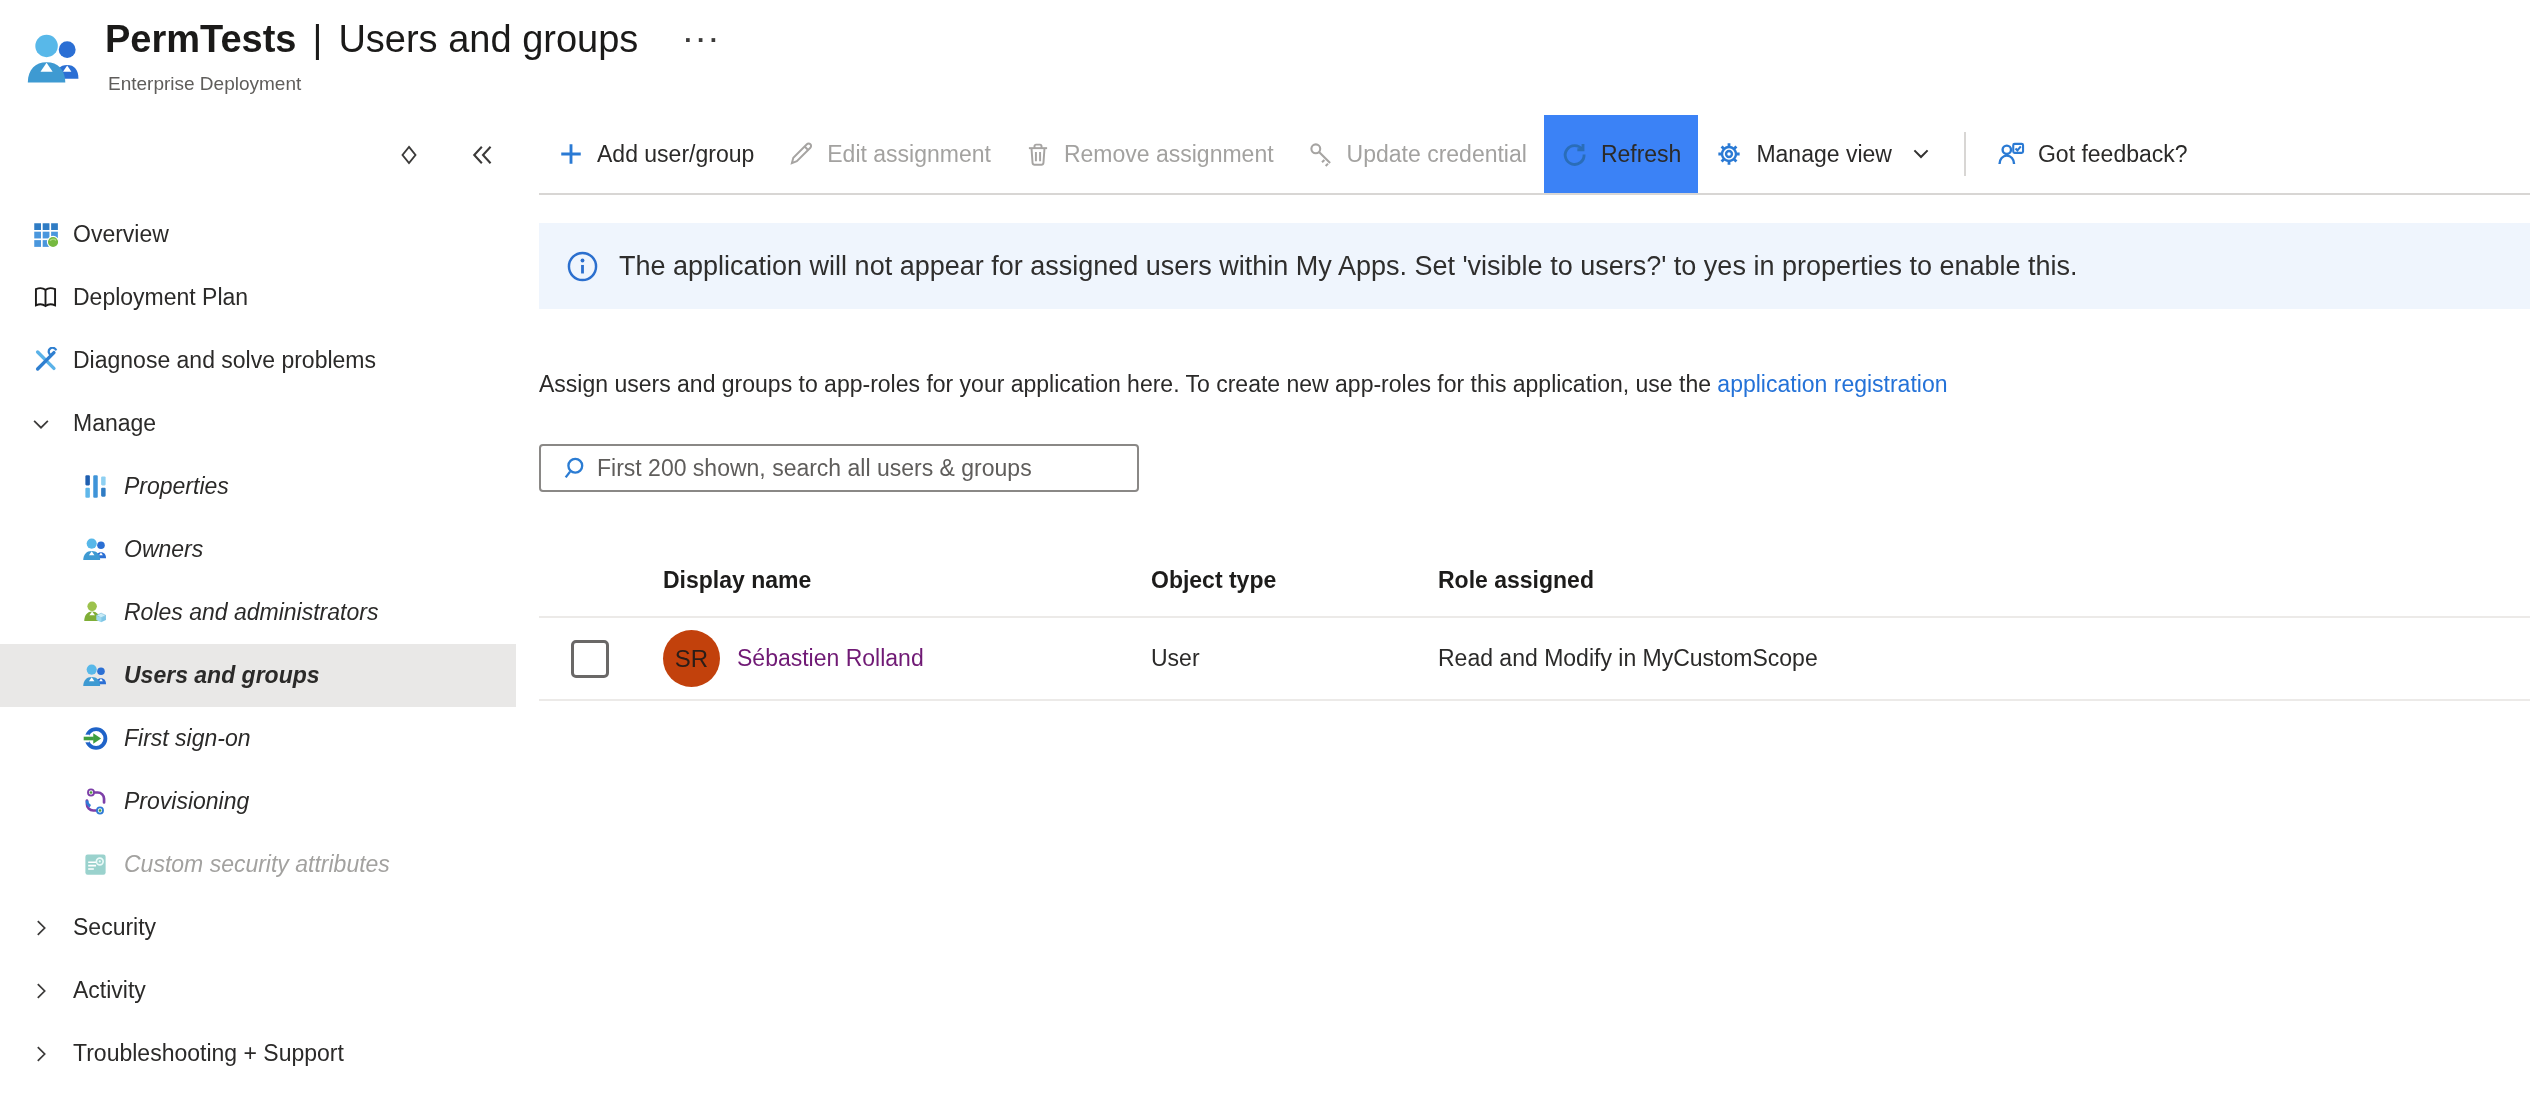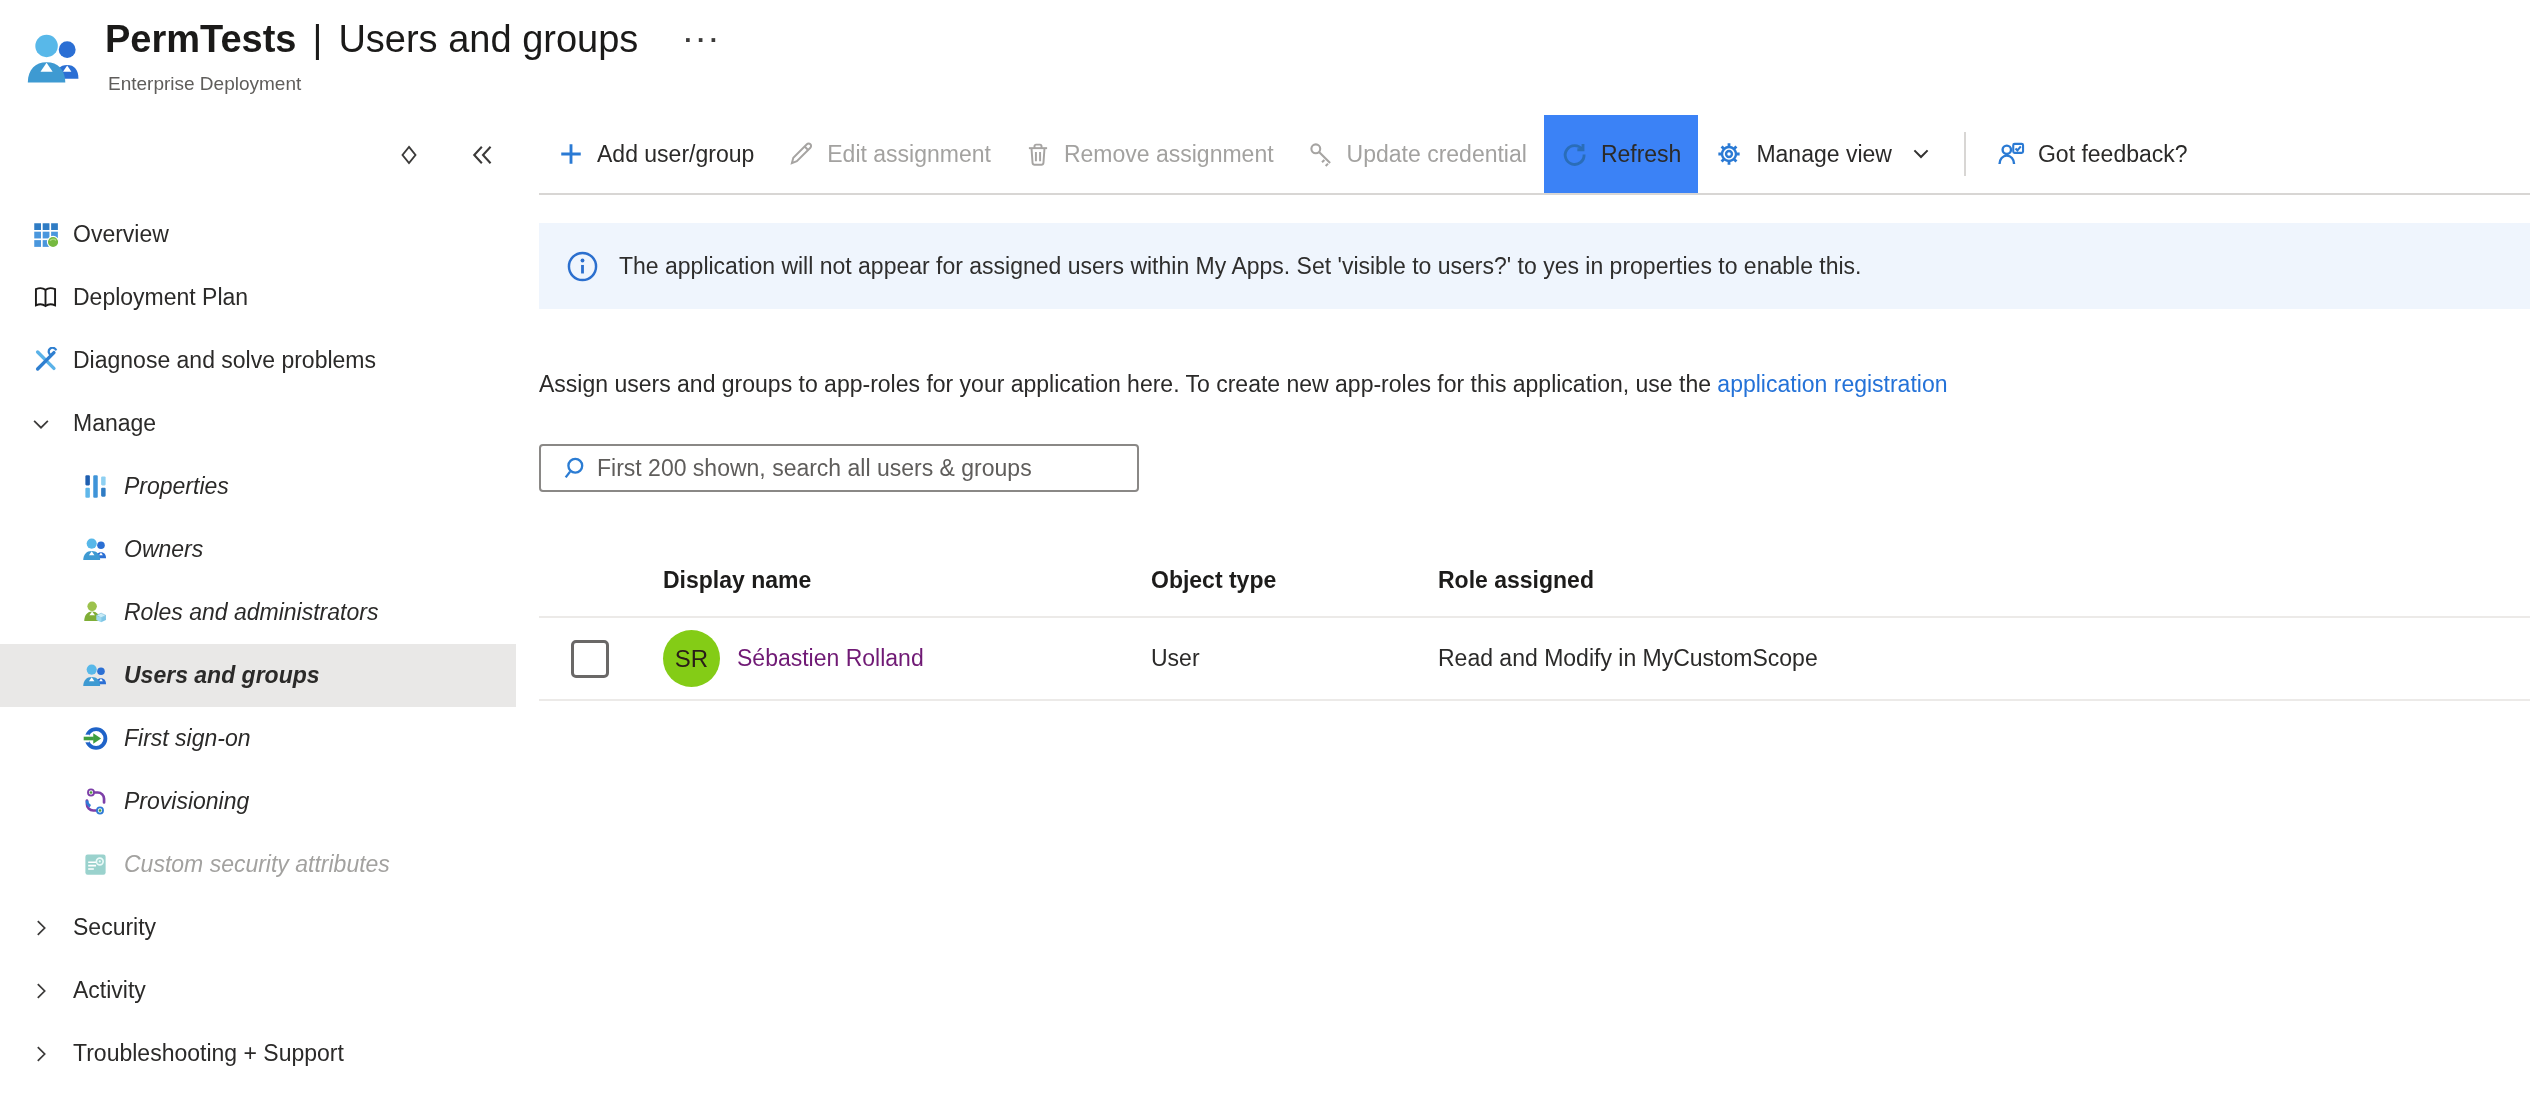--- a/index.html
+++ b/index.html
@@ -39,40 +39,40 @@
 
   .toolbar { height:80px; display:flex; align-items:center; border-bottom:2px solid #d8d6d4; padding-left:2px; }
   .tb-btn { display:flex; align-items:center; gap:13px; font-size:23px; color:#2b2a29; background:none; border:none; cursor:pointer; padding:0 17px; height:78px; font-family:inherit; white-space:nowrap; }
   .tb-btn.disabled { color:#a3a2a0; cursor:default; }
   .tb-btn.highlighted { background:#3b82f6; }
   .tb-divider { width:2px; height:44px; background:#d8d6d4; margin:0 14px; }
   .tb-chevron { margin-left:4px; }
 
   .banner { margin-top:28px; height:86px; background:#eff5fd; display:flex; align-items:center; padding-left:28px; }
   .banner .binfo { flex:0 0 auto; margin-right:21px; display:flex; }
-  .banner-text { font-size:23px; color:#2f2e2d; }
+  .banner-text { font-size:27px; color:#2f2e2d; }
 
   .desc { margin-top:62px; font-size:23px; color:#2b2a29; }
   .desc a { color:#2472d8; text-decoration:none; cursor:pointer; }
 
   .searchbox { margin-top:46px; width:600px; height:48px; border:2px solid #8a8886; border-radius:4px; display:flex; align-items:center; padding:0 12px; background:#fff; }
   .searchbox .sico { flex:0 0 auto; margin:0 10px 0 8px; display:flex; }
   .searchbox input { border:none; outline:none; flex:1; font-size:23px; font-family:inherit; color:#2b2a29; background:transparent; }
   .searchbox input::placeholder { color:#5f5d5b; opacity:1; }
 
   .assignments-table { margin-top:53px; }
   .trow { display:flex; align-items:center; padding-left:32px; }
   .thead { height:73px; font-size:23px; font-weight:700; color:#1d1c1b; border-bottom:2px solid #eceae8; }
   .tdata { height:83px; font-size:23px; border-bottom:2px solid #eceae8; }
   .col-check { width:92px; flex:0 0 auto; }
   .col-name  { width:488px; flex:0 0 auto; display:flex; align-items:center; }
   .col-type  { width:287px; flex:0 0 auto; }
   .col-role  { flex:1; }
   .checkbox { width:38px; height:38px; border:3px solid #6a6867; border-radius:5px; background:#fff; cursor:pointer; }
-  .avatar { width:57px; height:57px; border-radius:50%; background:#84cc16; color:#2a1d18; font-size:24px; display:flex; align-items:center; justify-content:center; margin-right:17px; flex:0 0 auto; }
+  .avatar { width:57px; height:57px; border-radius:50%; background:#c2410c; color:#2a1d18; font-size:24px; display:flex; align-items:center; justify-content:center; margin-right:17px; flex:0 0 auto; }
   .name-link { color:#701a75; text-decoration:none; cursor:pointer; }
 </style>
 </head>
 <body>
 
 <div class="page">
 
   <header class="app-header">
     <svg class="app-logo" viewBox="0 0 64 64">
       <circle cx="45" cy="22" r="9" fill="#2b6fd4"></circle>

